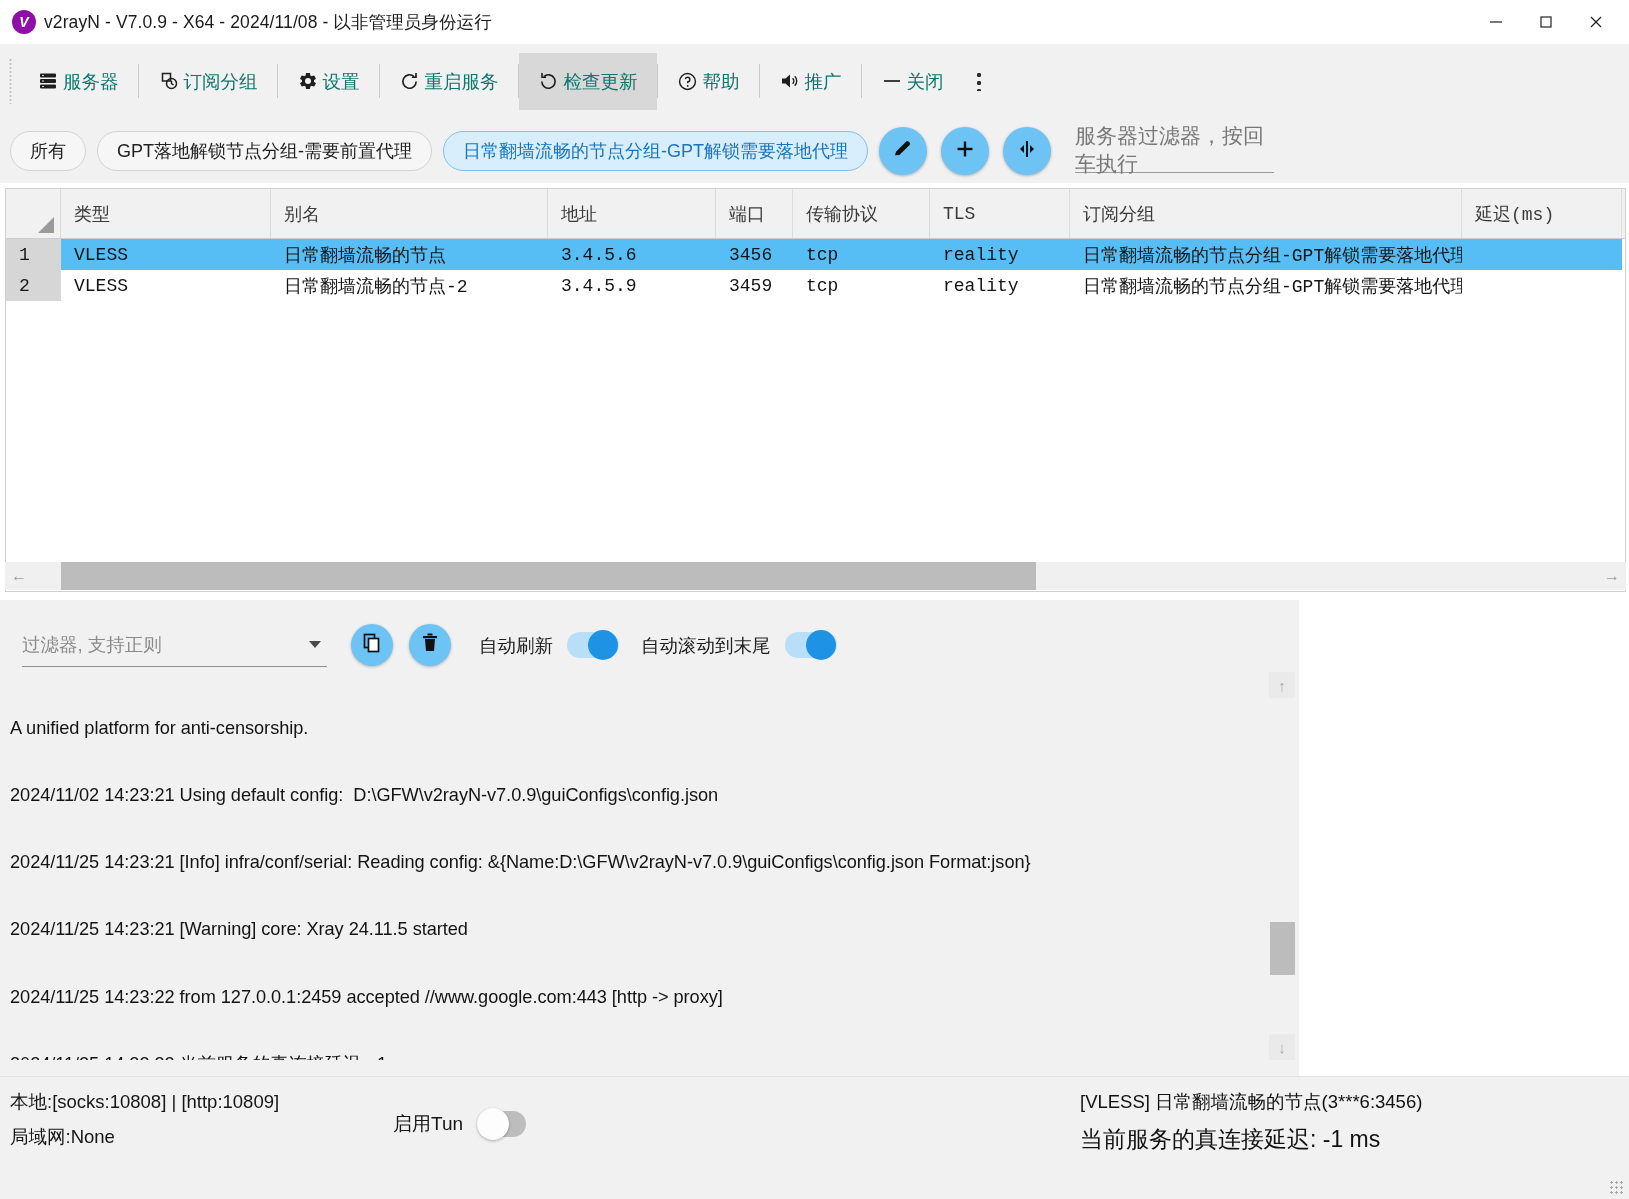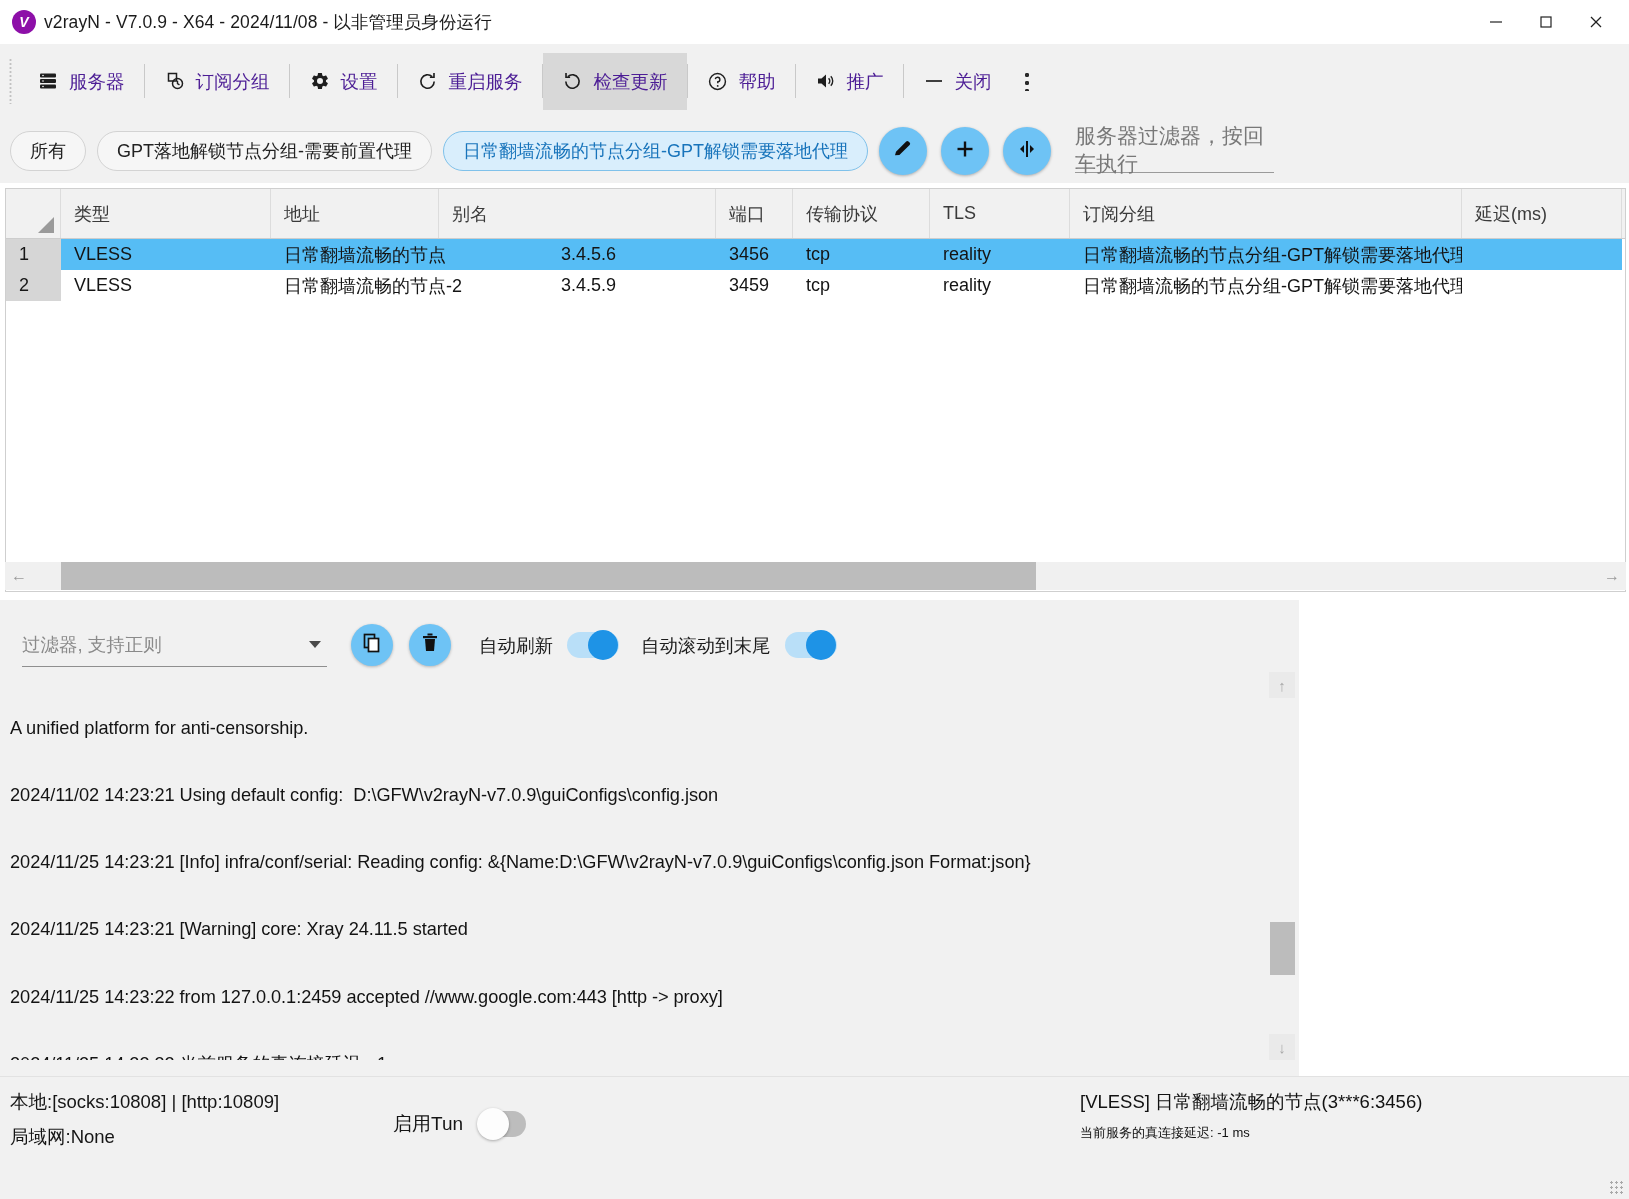--- a/index.html
+++ b/index.html
@@ -41,22 +41,22 @@
     background: #f1f1f1;
     display: flex; align-items: center;
   }
   #toolbar-dots {
     width: 3px; height: 46px; margin-left: 9px; margin-right: 6px;
     background-image: radial-gradient(circle, #c2c2c2 1px, transparent 1.2px);
     background-size: 3px 4px;
   }
   .tb-item {
     height: 57px; display: flex; align-items: center;
-    padding: 0 19px; gap: 10px; cursor: default;
-    font-size: 18.5px; color: #4c1d95; white-space: nowrap;
+    padding: 0 19px; gap: 4px; cursor: default;
+    font-size: 18.5px; color: #0f766e; white-space: nowrap;
   }
   .tb-item.active { background: #d8d8d8; }
   .tb-sep { width: 1px; height: 34px; background: #c9c9c9; }
   .tb-ico { display: flex; align-items: center; justify-content: center; width: 22px; height: 22px; }
   #tb-more {
     width: 4px; height: 20px; margin: 0 18px 0 14px;
     background-image: radial-gradient(circle, #2a2a2a 2px, transparent 2.3px);
     background-size: 4px 8px; background-position: 0 0;
   }
 
@@ -84,20 +84,21 @@
     border-bottom: 1px solid #9a9a9a; height: 44px;
     display: flex; align-items: center;
   }
   #filter-placeholder { font-size: 21px; color: #787878; }
 
   
   #tablepane {
     position: absolute; left: 5px; top: 188px; width: 1621px; height: 404px;
     background: #ffffff; border: 1px solid #cfcfcf;
     overflow: hidden;
+    font-family: Liberation Mono, monospace;
   }
   #thead {
     display: flex; height: 50px; background: #f1f1f1;
     border-bottom: 1px solid #cdcdcd;
   }
   #thead .th {
     display: flex; align-items: center; padding-left: 13px;
     font-size: 18px; color: #3a3a3a;
     border-right: 1px solid #dcdcdc; height: 100%;
     overflow: hidden; white-space: nowrap;
@@ -192,21 +193,21 @@
   #tun-label  { position: absolute; left: 393px; top: 34px; font-size: 19px; color: #151515; }
   #tun-toggle {
     position: absolute; left: 478px; top: 34px; width: 48px; height: 26px;
     border-radius: 13px; background: #bdbdbd;
   }
   #tun-knob {
     position: absolute; left: -1px; top: -3px; width: 32px; height: 32px;
     border-radius: 50%; background: #fdfdfd; box-shadow: 0 1px 3px rgba(0,0,0,0.3);
   }
   #cur-node { position: absolute; left: 1080px; top: 12px; font-size: 18.5px; color: #111; }
-  #cur-delay { position: absolute; left: 1080px; top: 47px; font-size: 13px; color: #111; }
+  #cur-delay { position: absolute; left: 1080px; top: 47px; font-size: 23px; color: #111; }
   #grip {
     position: absolute; right: 4px; bottom: 3px; width: 16px; height: 16px;
     background-image: radial-gradient(circle, #a9a9a9 1px, transparent 1.2px);
     background-size: 5px 5px;
   }
 </style>
 </head>
 <body>
 
 <div id="titlebar">
@@ -372,22 +373,22 @@
     <span id="filter-placeholder">服务器过滤器，按回车执行</span>
   </div>
 </div>
 
 <div id="tablepane">
   <div id="thead">
     <div class="th rownum" style="width:55px">
       <div class="corner-tri"></div>
     </div>
     <div class="th" style="width:210px">类型</div>
+    <div class="th" style="width:277px">别名</div>
     <div class="th" style="width:168px">地址</div>
-    <div class="th" style="width:277px">别名</div>
     <div class="th" style="width:77px">端口</div>
     <div class="th" style="width:137px">传输协议</div>
     <div class="th" style="width:140px">TLS</div>
     <div class="th" style="width:392px">订阅分组</div>
     <div class="th" style="width:160px">延迟(ms)</div>
   </div>
 
   <div class="trow selected">
     <div class="td rownum" style="width:55px">1</div>
     <div class="td" style="width:210px">VLESS</div>

